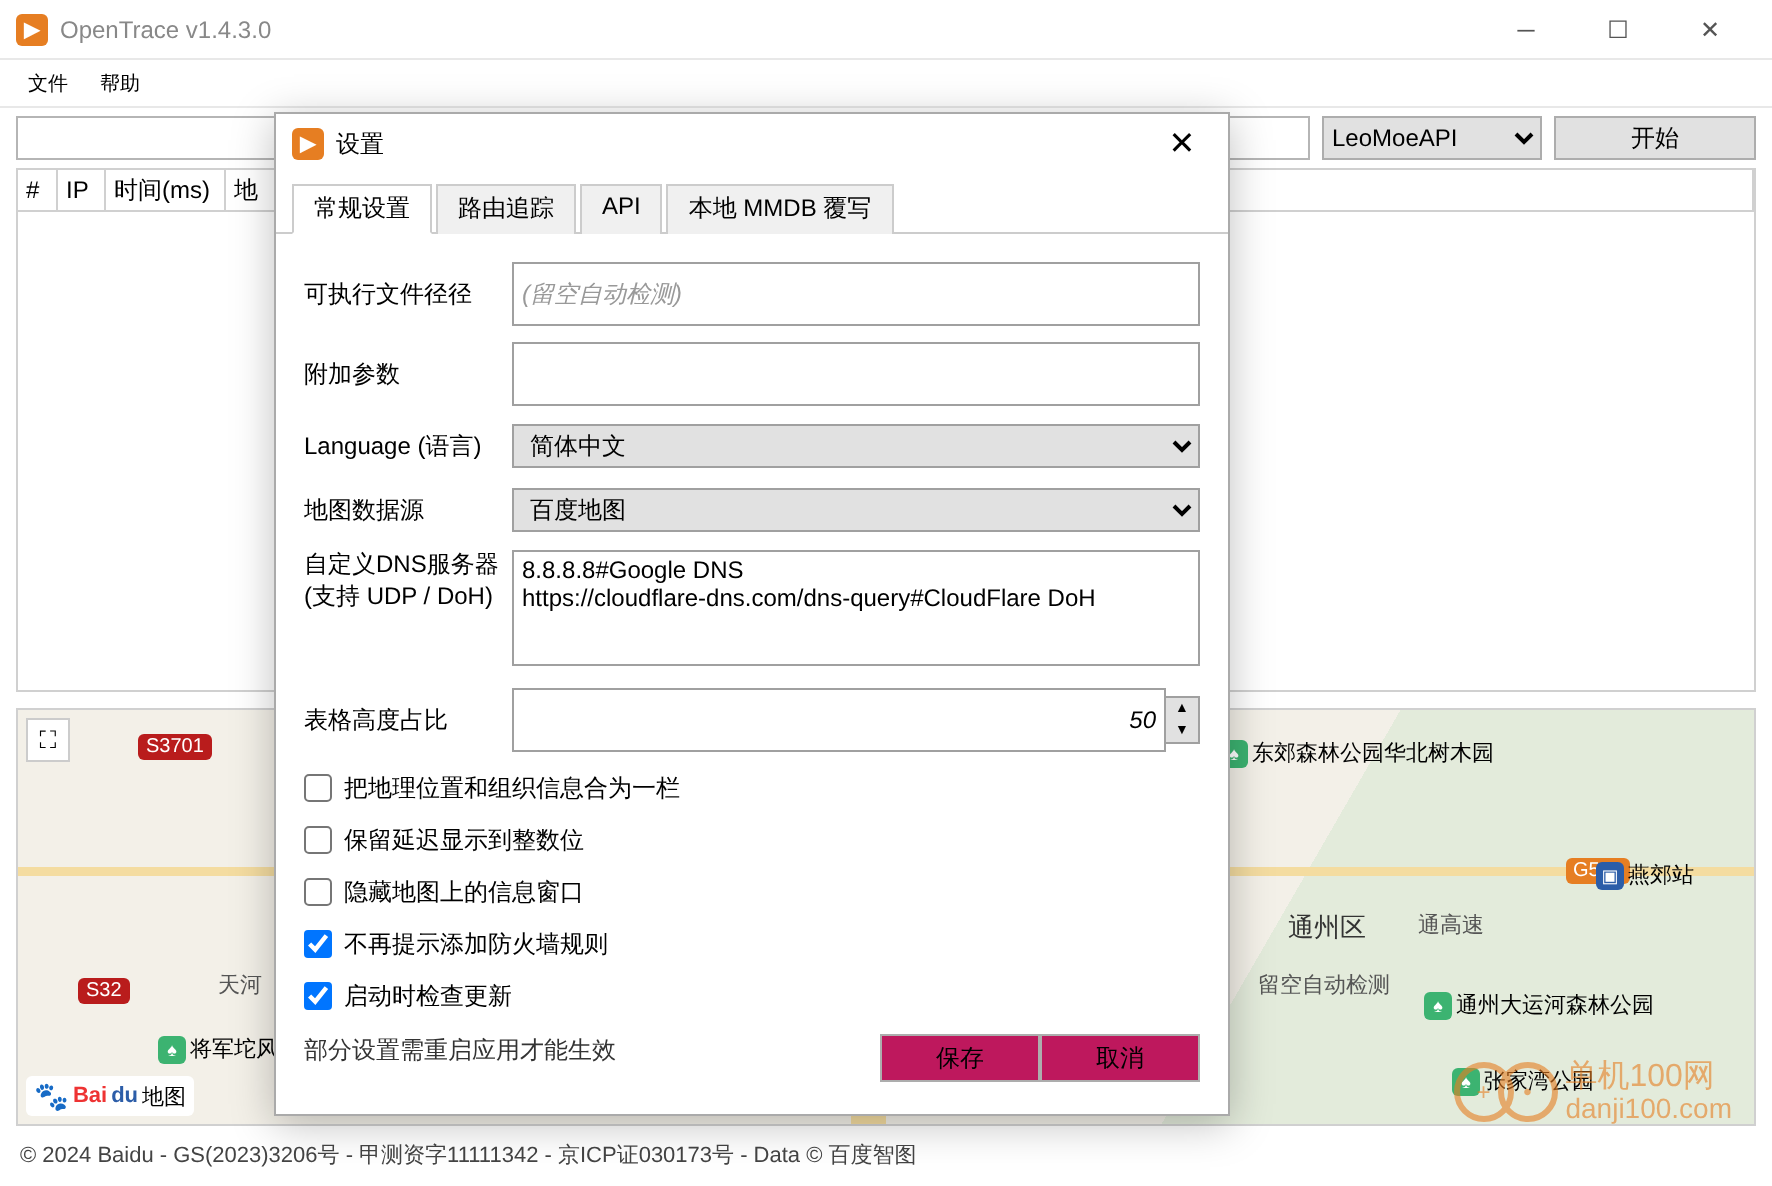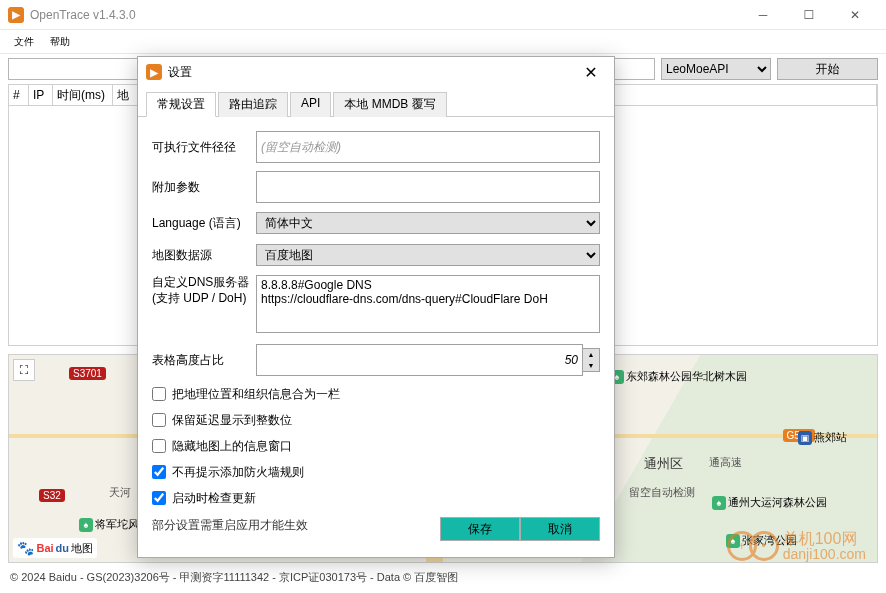--- a/index.html
+++ b/index.html
@@ -90,21 +90,21 @@
     .privacy-row .ctrl .plbl { font-size: 12px; }
     .privacy-row .ctrl input { width: 60px; text-align: right; }
     .privacy-row .ctrl select { flex: 1; }
     
     .checks { margin-top: 8px; }
     .chk { display: flex; align-items: center; gap: 6px; margin-bottom: 6px; font-size: 12px; height: 20px; }
     .chk input { width: 14px; height: 14px; }
     
     .dialog-footer { height: 40px; display: flex; align-items: flex-start; padding: 0 14px; }
     .dialog-footer .note { flex: 1; font-size: 12px; color: #333; }
-    .dialog-footer button { width: 80px; height: 24px; border: 1px solid #adadad; background: #14b8a6; cursor: pointer; font-size: 12px; }
+    .dialog-footer button { width: 80px; height: 24px; border: 1px solid #adadad; background: #be185d; cursor: pointer; font-size: 12px; }
     
     ::placeholder { color: #999; }
   </style>
 </head>
 <body>
 
 <div class="titlebar">
   <div class="logo">▶</div>
   <div class="title">OpenTrace v1.4.3.0</div>
   <div class="winbtns">

